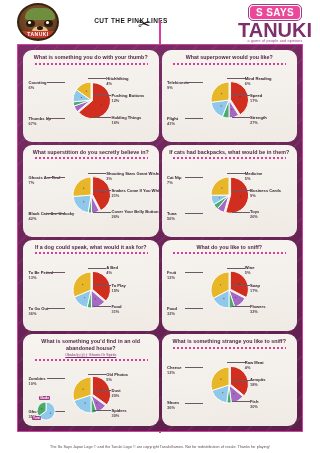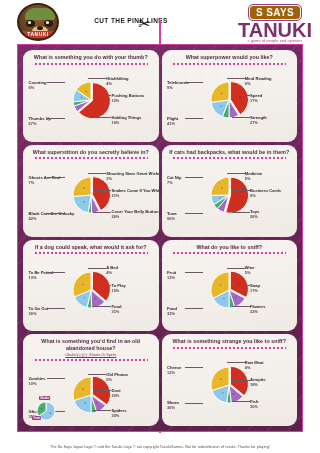--- a/index.html
+++ b/index.html
@@ -60,21 +60,21 @@
   .cut-line-v {
     position: absolute; left: 159px; top: 20px;
     width: 1.5px; height: 413px; background: #d63fa0;
   }
 
   .ssj-logo {
     position: absolute; right: 6px; top: 2px; width: 78px; height: 40px;
     text-align: center;
   }
   .ssj-top {
-    display: inline-block; background: #a16207; color: #fff;
+    display: inline-block; background: #ec4899; color: #fff;
     font-size: 10px; font-weight: bold; letter-spacing: .4px;
     padding: 1px 6px; border-radius: 4px; border: 1.5px solid #fff;
     outline: 1.5px solid #9c3a84;
     line-height: 11px;
   }
   .ssj-big {
     font-size: 20px; font-weight: bold; color: #7d2f6b;
     letter-spacing: 0px; line-height: 18px; margin-top: 1px;
   }
   .ssj-sub { font-size: 3.6px; color: #9c3a84; letter-spacing: .2px; line-height: 5px; }

